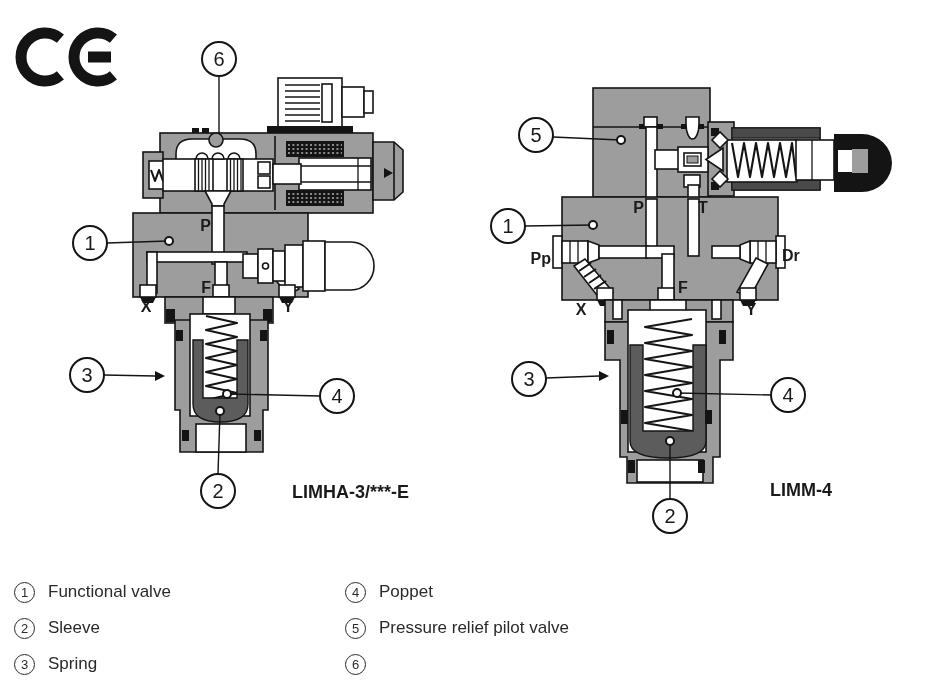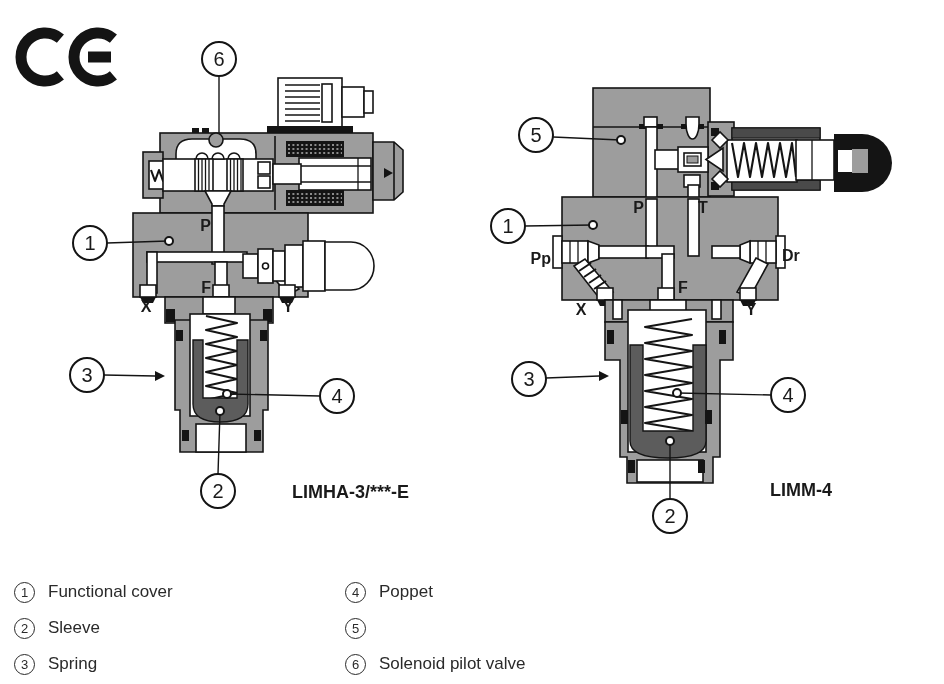--- a/index.html
+++ b/index.html
@@ -309,37 +309,37 @@
       <text x="670" y="523">2</text>
       <circle class="b" cx="670" cy="441" r="4"></circle>
     </g>
     <text class="model" x="770" y="496">LIMM-4</text>
   </g>
 </svg>
 
   <div class="legend-col" style="left:14px;">
     <div class="legend-item">
       <span class="legend-num">1</span>
-      <span>Functional cover</span>
+      <span>Functional valve</span>
     </div>
     <div class="legend-item">
       <span class="legend-num">2</span>
       <span>Sleeve</span>
     </div>
     <div class="legend-item">
       <span class="legend-num">3</span>
       <span>Spring</span>
     </div>
   </div>
   <div class="legend-col" style="left:345px;">
     <div class="legend-item">
       <span class="legend-num">4</span>
       <span>Poppet</span>
     </div>
     <div class="legend-item">
       <span class="legend-num">5</span>
+      <span>Pressure relief pilot valve</span>
     </div>
     <div class="legend-item">
       <span class="legend-num">6</span>
-      <span>Solenoid pilot valve</span>
     </div>
   </div>
 </div>
 
 </body></html>

